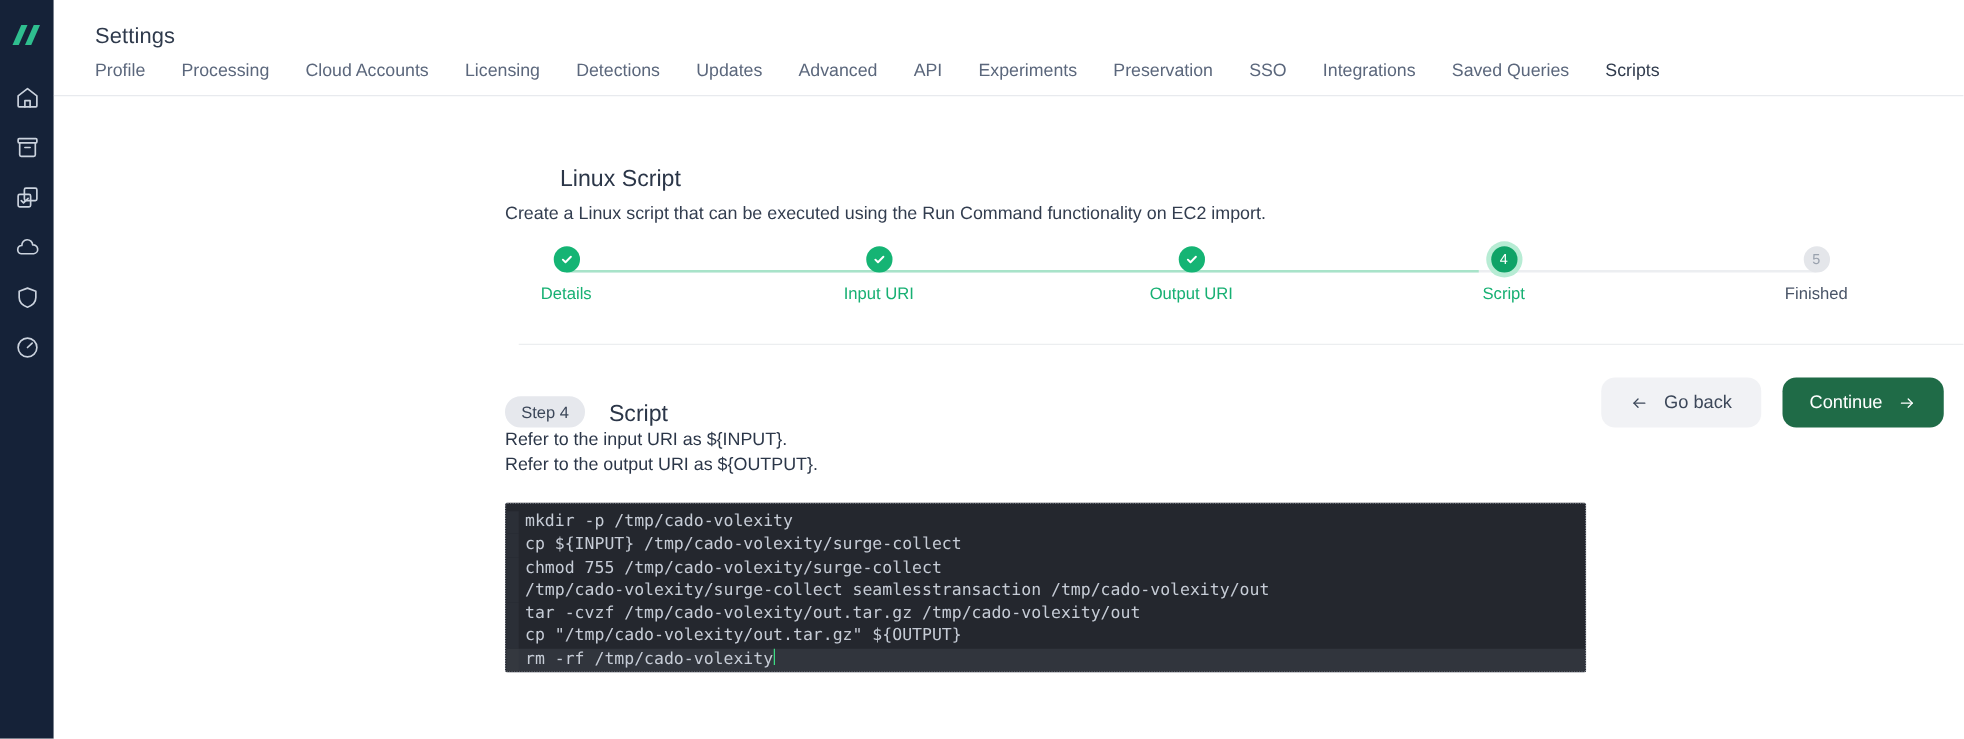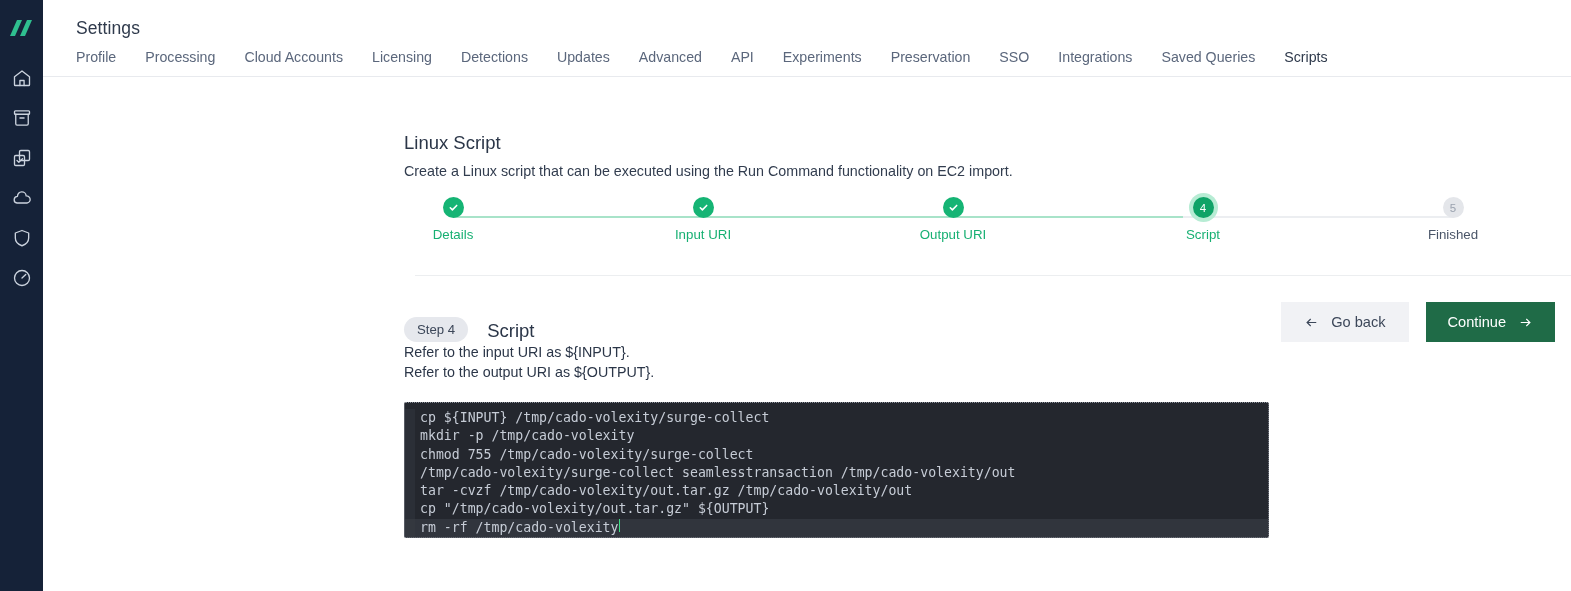--- a/index.html
+++ b/index.html
@@ -82,20 +82,21 @@
   
   .wizard {
     padding-left: 361px;
     padding-top: 55px;
   }
   .wiz-title {
     font-size: 18.5px;
     color: #2b3648;
     font-weight: 400;
     margin-bottom: 9px;
+    margin-left: 44px;
   }
   .wiz-desc {
     font-size: 14.3px;
     color: #323d4f;
     margin-bottom: 18px;
   }
 
   
   .stepper {
     position: relative;
@@ -192,21 +193,21 @@
     color: #2b3648;
     margin-left: 19px;
   }
   .spacer { flex: 1 1 auto; }
   .btn {
     display: inline-flex;
     align-items: center;
     gap: 12px;
     font-size: 14.6px;
     border: none;
-    border-radius: 0;
+    border-radius: 11px;
     cursor: pointer;
     font-family: "Liberation Sans", sans-serif;
   }
   .btn-back {
     background: #f1f2f5;
     color: #3c4759;
     padding: 12px 23px;
   }
   .btn-continue {
     background: #1f6b47;
@@ -430,25 +431,25 @@
 
       <div class="instructions">
         <div>Refer to the input URI as ${INPUT}.</div>
         <div>Refer to the output URI as ${OUTPUT}.</div>
       </div>
 
       <div class="editor">
         <div class="editor-pad"></div>
         <div class="code-line">
           <span class="gutter"></span>
+          <span class="code-text">mkdir -p /tmp/cado-volexity</span>
+        </div>
+        <div class="code-line">
+          <span class="gutter"></span>
           <span class="code-text">cp ${INPUT} /tmp/cado-volexity/surge-collect</span>
-        </div>
-        <div class="code-line">
-          <span class="gutter"></span>
-          <span class="code-text">mkdir -p /tmp/cado-volexity</span>
         </div>
         <div class="code-line">
           <span class="gutter"></span>
           <span class="code-text">chmod 755 /tmp/cado-volexity/surge-collect</span>
         </div>
         <div class="code-line">
           <span class="gutter"></span>
           <span class="code-text">/tmp/cado-volexity/surge-collect seamlesstransaction /tmp/cado-volexity/out</span>
         </div>
         <div class="code-line">

